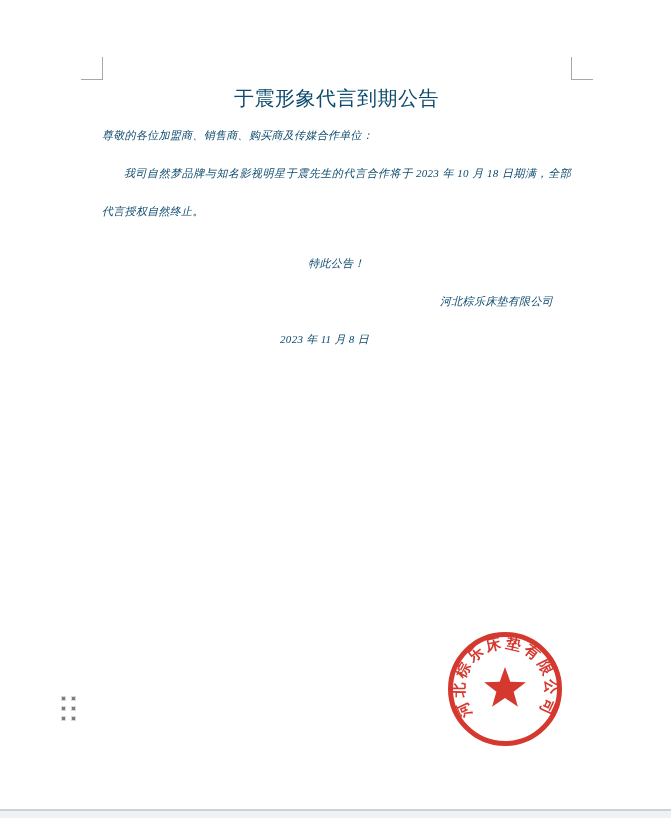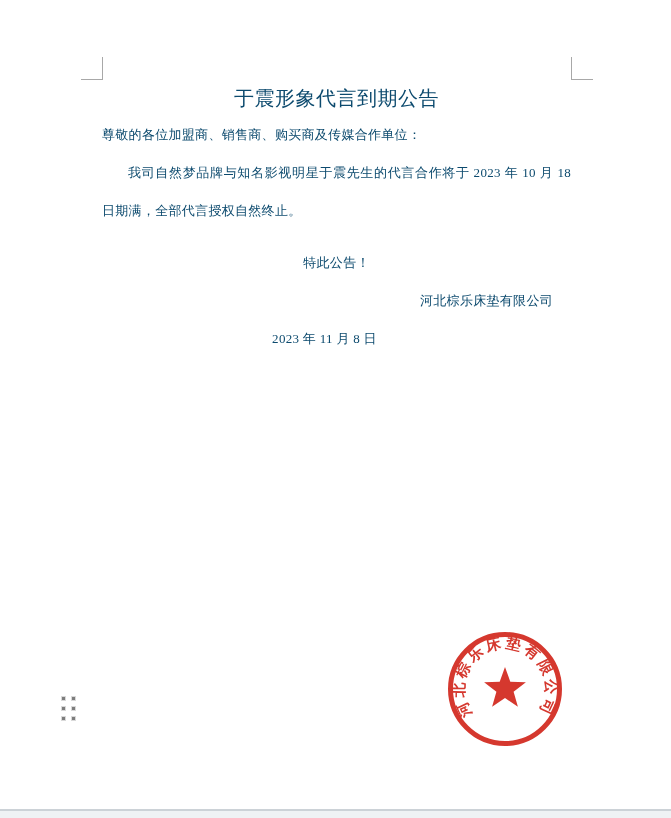--- a/index.html
+++ b/index.html
@@ -28,25 +28,26 @@
   .doc-title {
     margin: 0;
     font-size: 20px;
     line-height: 36px;
     font-weight: normal;
     text-align: center;
     letter-spacing: 0.5px;
   }
   .para {
     margin: 0;
-    font-size: 13px;
+    font-size: 11px;
     line-height: 38px;
     text-align: justify;
     text-justify: inter-character;
     letter-spacing: 0.3px;
+    font-style: italic;
   }
   .indent { text-indent: 2em; }
   .closing { margin-top: 14px; text-align: center; }
   .sig-company { text-align: right; padding-right: 18px; }
   .sig-date    { text-align: center; padding-right: 24px; }
 
   
   .seal {
     position: absolute;
     left: 445px; top: 629px;

